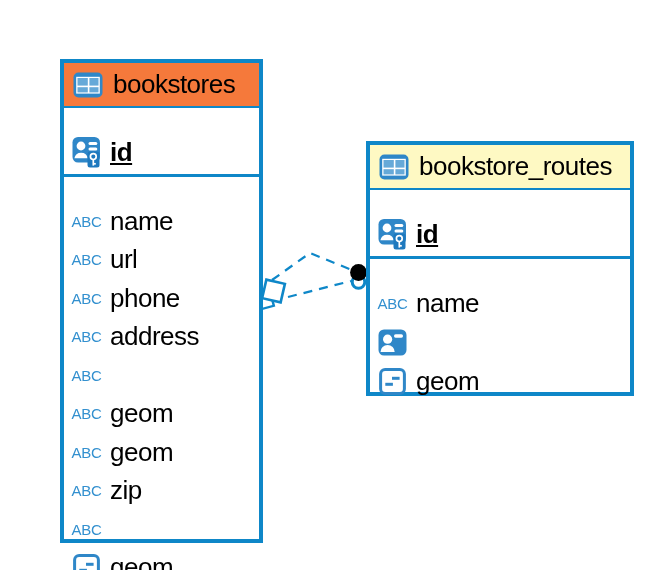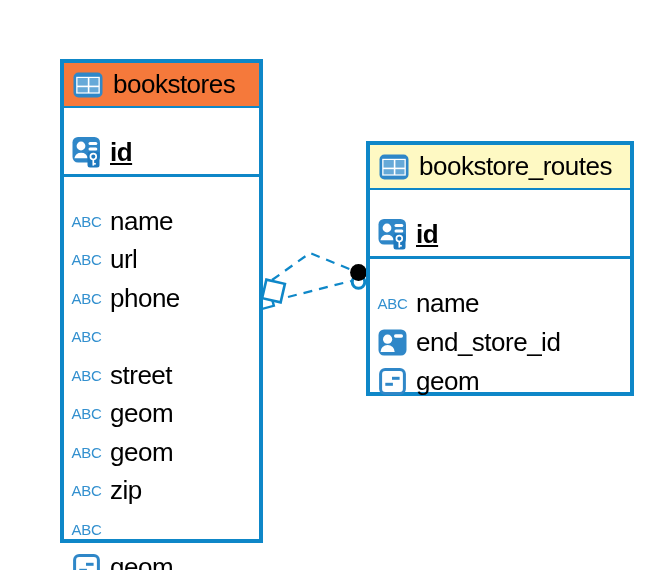--- a/index.html
+++ b/index.html
@@ -138,26 +138,26 @@
         <div class="field-row">
           <span class="icon-cell">
             <span class="abc-glyph">ABC</span>
           </span>
           <span class="col-name">phone</span>
         </div>
         <div class="field-row">
           <span class="icon-cell">
             <span class="abc-glyph">ABC</span>
           </span>
-        </div>
-        <div class="field-row">
-          <span class="icon-cell">
-            <span class="abc-glyph">ABC</span>
-          </span>
-          <span class="col-name">street</span>
+          <span class="col-name">address</span>
+        </div>
+        <div class="field-row">
+          <span class="icon-cell">
+            <span class="abc-glyph">ABC</span>
+          </span>
         </div>
         <div class="field-row">
           <span class="icon-cell">
             <span class="abc-glyph">ABC</span>
           </span>
           <span class="col-name">geom</span>
         </div>
         <div class="field-row">
           <span class="icon-cell">
             <span class="abc-glyph">ABC</span>
@@ -227,21 +227,20 @@
         </div>
         <div class="field-row">
           <span class="icon-cell">
             <svg width="29" height="27" viewBox="0 0 29 27">
               <rect x="0.5" y="0.5" width="28" height="26" rx="5.5" fill="#2F87C8"></rect>
               <rect x="16" y="5.3" width="9" height="3.4" rx="1.6" fill="#ffffff"></rect>
               <circle cx="9.6" cy="10.2" r="4.6" fill="#ffffff"></circle>
               <path d="M2.5 23 a7.1 7.1 0 0 1 14.2 0 z" fill="#ffffff"></path>
             </svg>
           </span>
-          <span class="col-name">end_store_id</span>
         </div>
         <div class="field-row">
           <span class="icon-cell">
             <svg width="27" height="27" viewBox="0 0 27 27">
               <rect x="1.6" y="1.6" width="23.8" height="23.8" rx="4.5" fill="#ffffff" stroke="#2F87C8" stroke-width="3"></rect>
               <rect x="13" y="8.8" width="7.6" height="3" fill="#2F87C8"></rect>
               <rect x="6.3" y="14.8" width="7.6" height="3" fill="#2F87C8"></rect>
             </svg>
           </span>
           <span class="col-name">geom</span>

